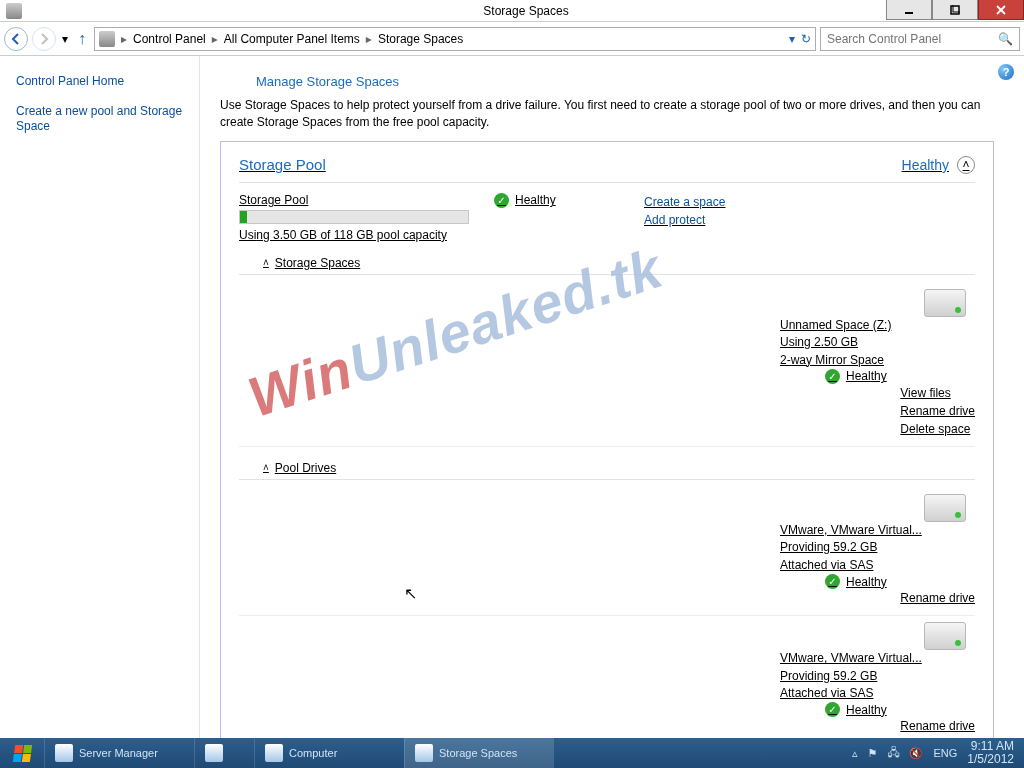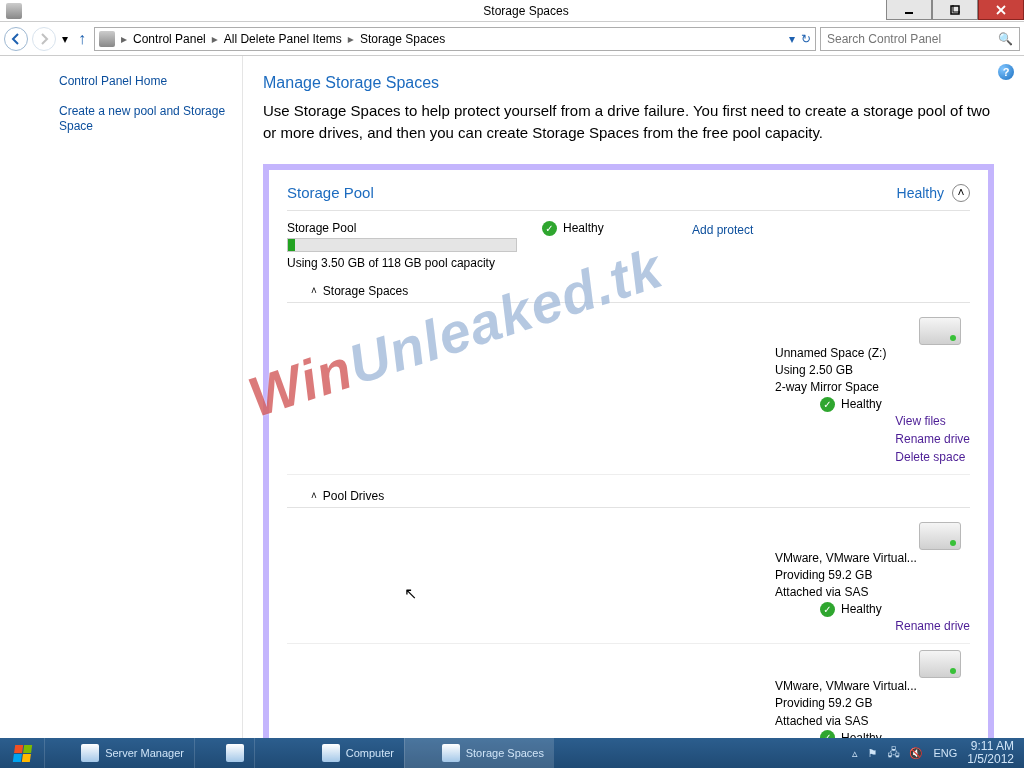--- a/index.html
+++ b/index.html
@@ -23,29 +23,29 @@
   .addr { flex: 1; height: 24px; border: 1px solid #adadad; display: flex; align-items: center; padding: 0 4px; gap: 2px; }
   .addr-icon { width: 16px; height: 16px; background: linear-gradient(#ccc,#888); border-radius: 2px; margin-right: 4px; }
   .crumb { padding: 0 4px; }
   .crumb-sep { color: #666; }
   .addr-tools { display:flex; align-items:center; gap:6px; margin-left:auto; color:#1e61b0; }
   .searchbox { width: 200px; height: 24px; border: 1px solid #adadad; display: flex; align-items: center; padding: 0 6px; color: #777; }
   .searchbox input { border:none; outline:none; flex:1; font-size:12px; color:#555; background:transparent; }
   .search-icon { color:#1e61b0; }
 
   
-  .body { display:flex; height: calc(100% - 22px - 34px - 30px); padding-left: 43px; }
+  .body { display:flex; height: calc(100% - 22px - 34px - 30px); }
   .sidebar { width: 200px; border-right: 1px solid #e5e5e5; padding: 18px 16px; }
   .sidebar a { color: #0b4e9c; text-decoration: none; display:block; margin-bottom: 14px; line-height:1.3; }
   .main { flex:1; padding: 18px 30px 18px 20px; position:relative; }
   .help-icon { position:absolute; top:8px; right:10px; width:16px; height:16px; border-radius:50%; background:radial-gradient(circle at 30% 30%, #7fc5ff, #1a6fc0); color:#fff; font-size:11px; display:flex; align-items:center; justify-content:center; font-weight:bold; }
-  .page-title { color:#1c6bbf; font-size:16px; font-weight:400; margin-bottom:8px; }
-  .page-desc { font-size:15px; line-height:1.45; margin-bottom:20px; max-width:780px; }
-
-  .panel { border:6px solid #c4b5fd; padding: 14px 18px 10px 18px; max-width: 780px; }
+  .page-title { color:#1c6bbf; font-size:13px; font-weight:400; margin-bottom:8px;margin-left:36px; }
+  .page-desc { font-size:12px; line-height:1.45; margin-bottom:9px; max-width:780px; }
+
+  .panel { border:1px solid #c4b5fd; padding: 14px 18px 10px 18px; max-width: 780px; text-decoration: underline; }
   .panel-head { display:flex; align-items:center; border-bottom:1px solid #e2e2e2; padding-bottom:8px; margin-bottom:10px; }
   .panel-title { color:#1c6bbf; font-size:15px; }
   .panel-status { margin-left:auto; color:#1c6bbf; font-size:14px; margin-right:8px; }
   .collapse-btn { width:18px; height:18px; border:1px solid #888; border-radius:50%; display:flex; align-items:center; justify-content:center; }
 
   .pool-row { display:flex; align-items:flex-start; }
   .pool-col1 { width: 255px; }
   .pool-col2 { width: 150px; display:flex; align-items:center; gap:6px; }
   .pool-col3 { flex:1; }
   .pool-col3 a { color:#0b4e9c; text-decoration:none; display:block; line-height:1.5; }
@@ -56,30 +56,30 @@
   .section-hdr { display:flex; align-items:center; gap:6px; border-bottom:1px solid #e2e2e2; padding: 6px 0 4px 24px; margin: 8px 0; font-weight:400; }
   .chev { font-size:10px; }
 
   .item-row { display:flex; align-items:flex-end; padding:6px 0 8px 0; border-bottom:1px solid #eee;flex-direction:column; }
   .item-row:last-child { border-bottom:none; }
   .item-icon { width:60px; display:flex; justify-content:center; }
   .drive-ic { width:42px; height:28px; background:linear-gradient(#f5f5f5,#d0d0d0); border:1px solid #b8b8b8; border-radius:3px; position:relative; }
   .drive-ic::after { content:""; position:absolute; right:4px; bottom:3px; width:6px; height:6px; background:#38c138; border-radius:50%; }
   .item-info { width:195px; line-height:1.45; }
   .item-status { width:150px; display:flex; align-items:center; gap:6px; }
-  .item-links a { color:#4c1d95; text-decoration:none; display:block; line-height:1.5; }
+  .item-links a { color:#000000; text-decoration:none; display:block; line-height:1.5; }
   .ok-icon { width:15px; height:15px; border-radius:50%; background:#2fa62f; display:inline-flex; align-items:center; justify-content:center; color:#fff; font-size:10px; }
 
   
   .taskbar { position:absolute; bottom:0; left:0; right:0; height:30px; background: linear-gradient(#2c5e8e, #1f4a74); display:flex; align-items:center; color:#cfe4f7; font-size:11px; }
   .startbtn { width:44px; height:30px; display:flex; align-items:center; justify-content:center; }
   .start-logo { display:grid; grid-template-columns:8px 8px; grid-template-rows:8px 8px; gap:1px; transform: skewX(-8deg);}
   .start-logo span:nth-child(1){background:#f25022;} .start-logo span:nth-child(2){background:#7fba00;}
   .start-logo span:nth-child(3){background:#00a4ef;} .start-logo span:nth-child(4){background:#ffb900;}
-  .task { height:30px; border-left:1px solid rgba(255,255,255,.15); padding:0 10px; display:flex; align-items:center; gap:6px; min-width:150px;justify-content:flex-end; }
+  .task { height:30px; border-left:1px solid rgba(255,255,255,.15); padding:0 10px; display:flex; align-items:center; gap:6px; min-width:150px; }
   .task.active { background: rgba(255,255,255,.15); }
   .task-ic { width:18px; height:18px; background:linear-gradient(#fff,#a3c7e8); border-radius:2px; }
   .tray { margin-left:auto; display:flex; align-items:center; gap:10px; padding:0 10px; }
   .tray .clock { text-align:right; line-height:1.1; font-size:12px; }
 
   .watermark { position:absolute; top:300px; left:240px; font-size:56px; font-style:italic; font-weight:600; color:rgba(120,155,200,.55); transform:rotate(-18deg); pointer-events:none; letter-spacing:1px; text-shadow:0 0 2px rgba(255,255,255,.6); }
   .watermark .red { color: rgba(200,50,50,.65); }
   .cursor { position:absolute; top:584px; left:404px; font-size:16px; color:#000; pointer-events:none; }
 </style>
 </head>
@@ -120,21 +120,21 @@
         <path d="M4 1 L9 6 L4 11" fill="none" stroke="#666" stroke-width="2"></path>
       </svg>
     </div>
   <div class="navdrop">▾</div>
   <div class="up-arrow">↑</div>
   <div class="addr">
     <div class="addr-icon"></div>
     <span class="crumb-sep">▸</span>
     <span class="crumb">Control Panel</span>
     <span class="crumb-sep">▸</span>
-    <span class="crumb">All Delete Panel Items</span>
+    <span class="crumb">All Computer Panel Items</span>
     <span class="crumb-sep">▸</span>
     <span class="crumb">Storage Spaces</span>
     <div class="addr-tools">
       <span>▾</span>
       <span>↻</span>
     </div>
   </div>
   <div class="searchbox">
     <input placeholder="Search Control Panel" style="">
     <span class="search-icon">🔍</span>
@@ -167,20 +167,21 @@
           <div class="progress">
               <div class="progress-fill"></div>
             </div>
           <div>Using 3.50 GB of 118 GB pool capacity</div>
         </div>
         <div class="pool-col2">
           <span class="ok-icon">✓</span>
           <span>Healthy</span>
         </div>
         <div class="pool-col3">
+          <a href="#">Create a space</a>
           <a href="#">Add protect</a>
         </div>
       </div>
 
       <div class="section-hdr">
         <span class="chev">˄</span>
         <span>Storage Spaces</span>
       </div>
 
       <div class="item-row">

